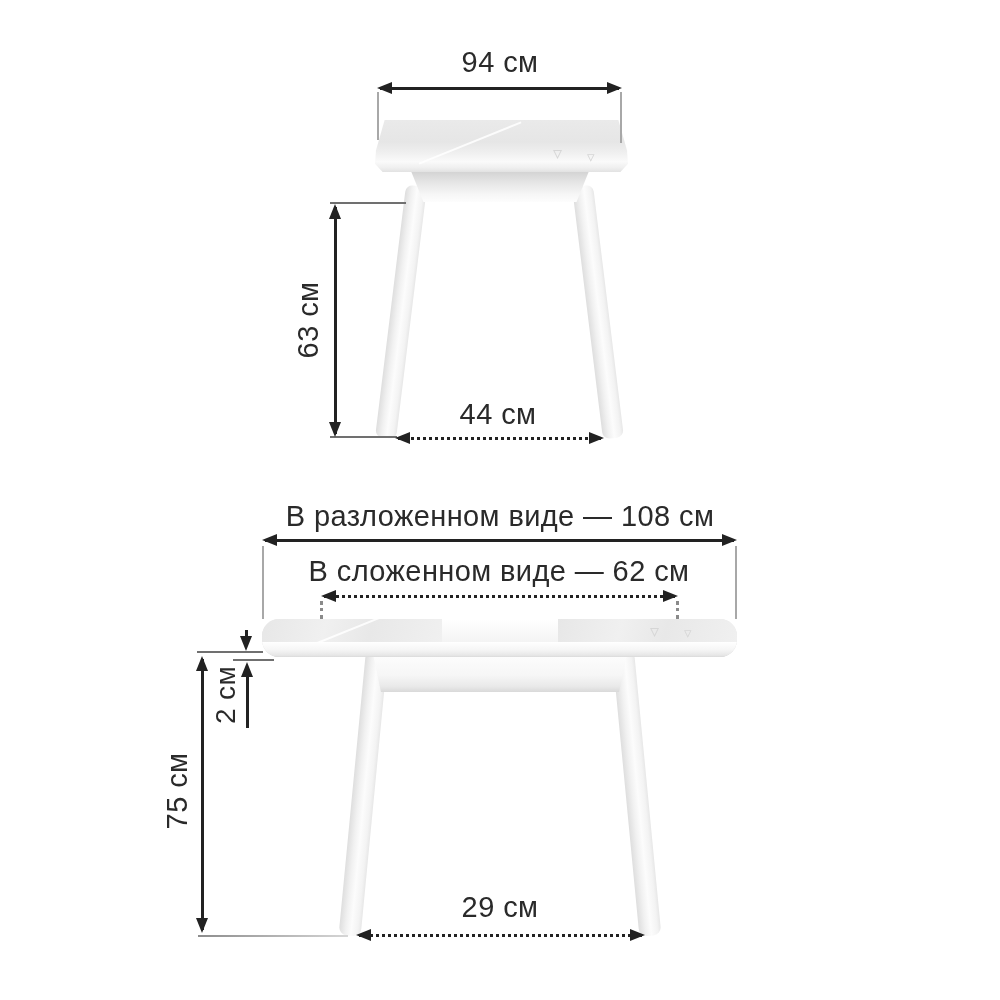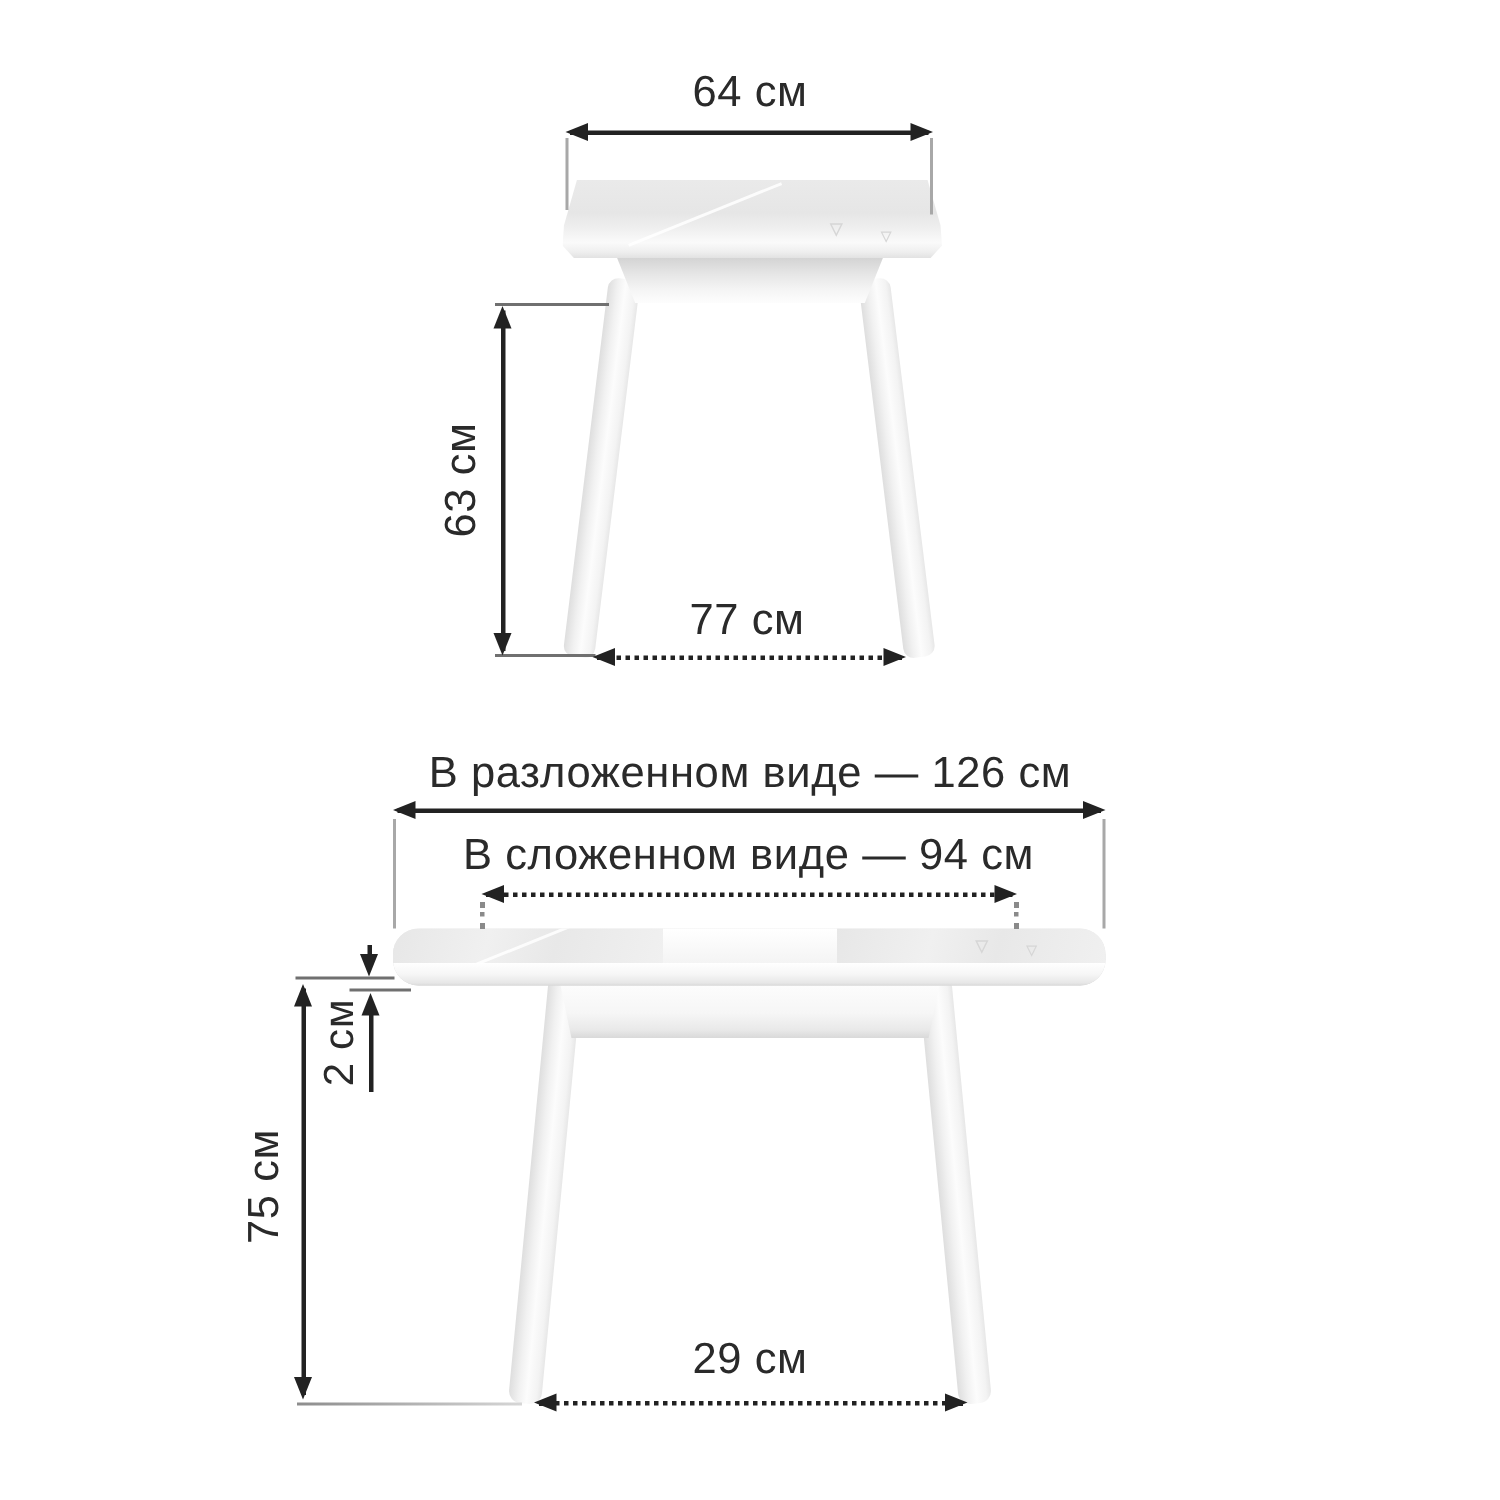--- a/index.html
+++ b/index.html
@@ -89,39 +89,39 @@
 
     <div class="leg leg1l"></div>
     <div class="leg leg1r"></div>
     <div class="apron1"></div>
     <div class="tabletop1">
       <span class="chev" style="left:178px; top:24px;">▿</span>
       <span class="chev" style="left:212px; top:30px; font-size:15px;">▿</span>
       <div class="streak" style="left:40px; top:22px; width:110px;"></div>
     </div>
 
-    <div class="lbl" style="left:500px; top:62px;">64 см</div>
+    <div class="lbl" style="left:500px; top:62px;">94 см</div>
     <div class="arrow-h" style="left:377px; top:81px; width:245px;">
       <div class="shaft"></div>
       <div class="hd l"></div>
       <div class="hd r"></div>
     </div>
     <div class="ext-v" style="left:377px; top:92px; height:48px;"></div>
     <div class="ext-v" style="left:620px; top:92px; height:51px;"></div>
 
     <div class="tick-h" style="left:330px; top:202px; width:76px;"></div>
     <div class="tick-h" style="left:330px; top:436px; width:67px;"></div>
     <div class="arrow-v" style="left:328px; top:204px; height:233px;">
       <div class="shaft"></div>
       <div class="hd u"></div>
       <div class="hd d"></div>
     </div>
     <div class="lbl vert" style="left:308px; top:320px;">63 см</div>
 
-    <div class="lbl" style="left:498px; top:414px;">77 см</div>
+    <div class="lbl" style="left:498px; top:414px;">44 см</div>
     <div class="arrow-h dotted" style="left:395px; top:431px; width:209px;">
       <div class="shaft"></div>
       <div class="hd l"></div>
       <div class="hd r"></div>
     </div>
   </section>
 
   <section>
 
     <div class="leg leg2 leg2l"></div>
@@ -132,30 +132,30 @@
         <div class="streak" style="left:30px; top:14px; width:95px;"></div>
       </div>
       <div class="insert2"></div>
       <div class="glass gl-r">
         <span class="chev" style="left:92px; top:3px;">▿</span>
         <span class="chev" style="left:126px; top:7px; font-size:15px;">▿</span>
       </div>
       <div class="rim2"></div>
     </div>
 
-    <div class="lbl" style="left:500px; top:516px;">В разложенном виде — 126 см</div>
+    <div class="lbl" style="left:500px; top:516px;">В разложенном виде — 108 см</div>
     <div class="arrow-h" style="left:262px; top:533px; width:475px;">
       <div class="shaft"></div>
       <div class="hd l"></div>
       <div class="hd r"></div>
     </div>
     <div class="ext-v" style="left:262px; top:546px; height:73px;"></div>
     <div class="ext-v" style="left:735px; top:546px; height:73px;"></div>
 
-    <div class="lbl" style="left:499px; top:571px;">В сложенном виде — 94 см</div>
+    <div class="lbl" style="left:499px; top:571px;">В сложенном виде — 62 см</div>
     <div class="arrow-h dotted" style="left:321px; top:589px; width:357px;">
       <div class="shaft"></div>
       <div class="hd l"></div>
       <div class="hd r"></div>
     </div>
     <div class="ext-v dotted" style="left:320px; top:601px; height:18px;"></div>
     <div class="ext-v dotted" style="left:676px; top:601px; height:18px;"></div>
 
     <div class="arrow-v head-down" style="left:239px; top:630px; height:21px;">
       <div class="shaft"></div>

